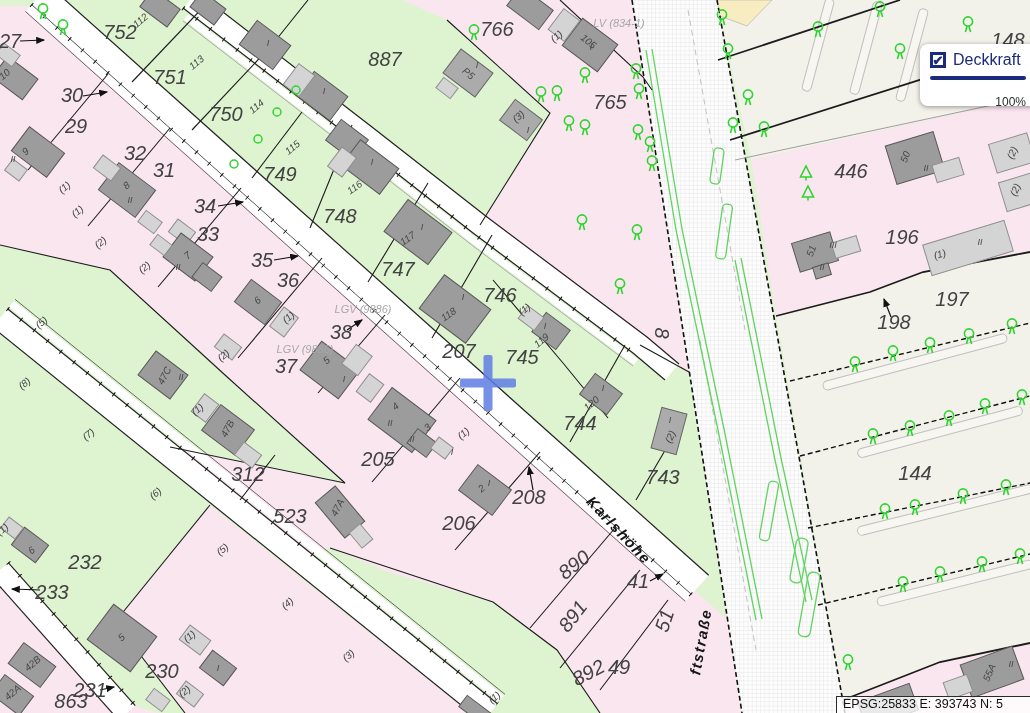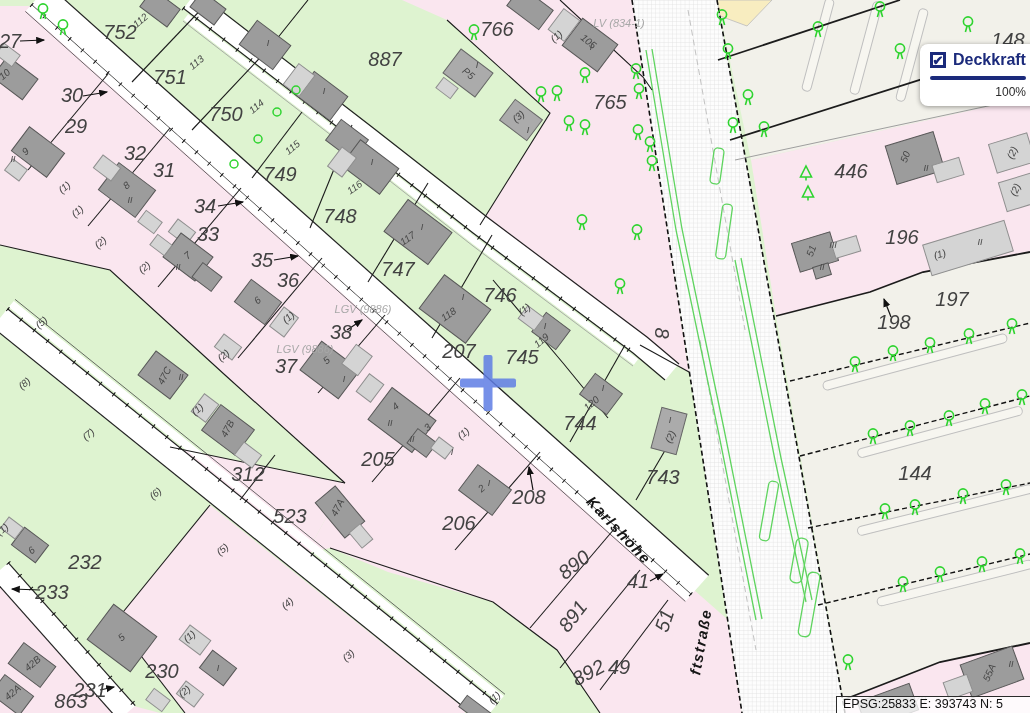--- a/index.html
+++ b/index.html
@@ -18,23 +18,23 @@
   .bl{fill:#d4d4d4;stroke:#8f8f8f;stroke-width:1;}
   .bound{stroke:#1c1c1c;stroke-width:1.1;fill:none;}
   .arrow{stroke:#111;stroke-width:1.2;}
   
   .panel{position:absolute;top:44px;right:-10px;width:120px;height:62px;background:#fff;
          border-radius:8px;box-shadow:0 1px 5px rgba(0,0,0,.4);padding:7px 14px 0 10px;z-index:5;}
   .panel .row{display:flex;align-items:center;gap:7px;}
   .cb{display:inline-flex;align-items:center;justify-content:center;width:16px;height:16px;
       border:3px solid #1b2a7b;background:#fff;color:#1b2a7b;font-size:13px;font-weight:bold;
       line-height:1;cursor:pointer;}
-  .panel .lbl{color:#1b2a7b;font-size:16px;font-weight:700;}
+  .panel .lbl{color:#1b2a7b;font-size:16px;font-weight:400;}
   .slider{margin-top:7px;height:4px;background:#1b2a7b;border-radius:3px;cursor:pointer;}
-  .pct{margin-top:5px;text-align:right;font-size:12px;color:#2b2b2b;}
+  .pct{margin-top:15px;text-align:right;font-size:12px;color:#2b2b2b;}
   
   .statusbar{position:absolute;left:836px;top:696px;width:200px;height:18px;
              background:rgba(255,255,255,.78);border:1.6px solid #2b2b2b;color:#111;
              font-size:12.5px;line-height:14px;padding:0 0 0 6px;white-space:nowrap;
              overflow:hidden;z-index:5;}
 </style>
 </head>
 <body>
 
 <div class="stage">

